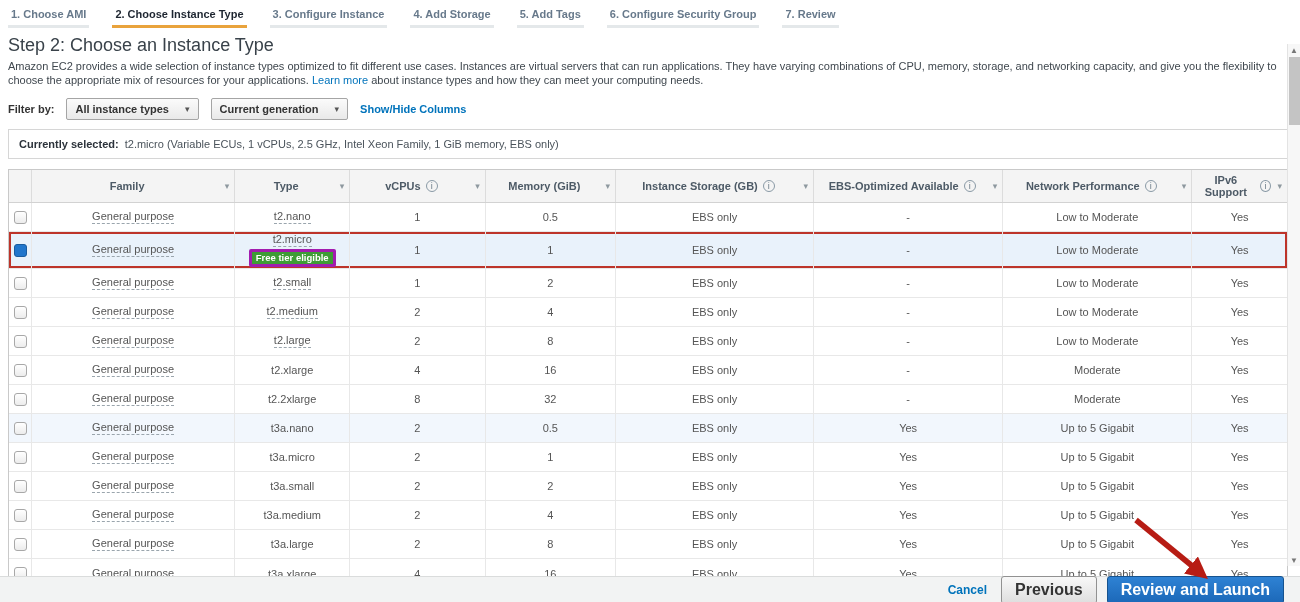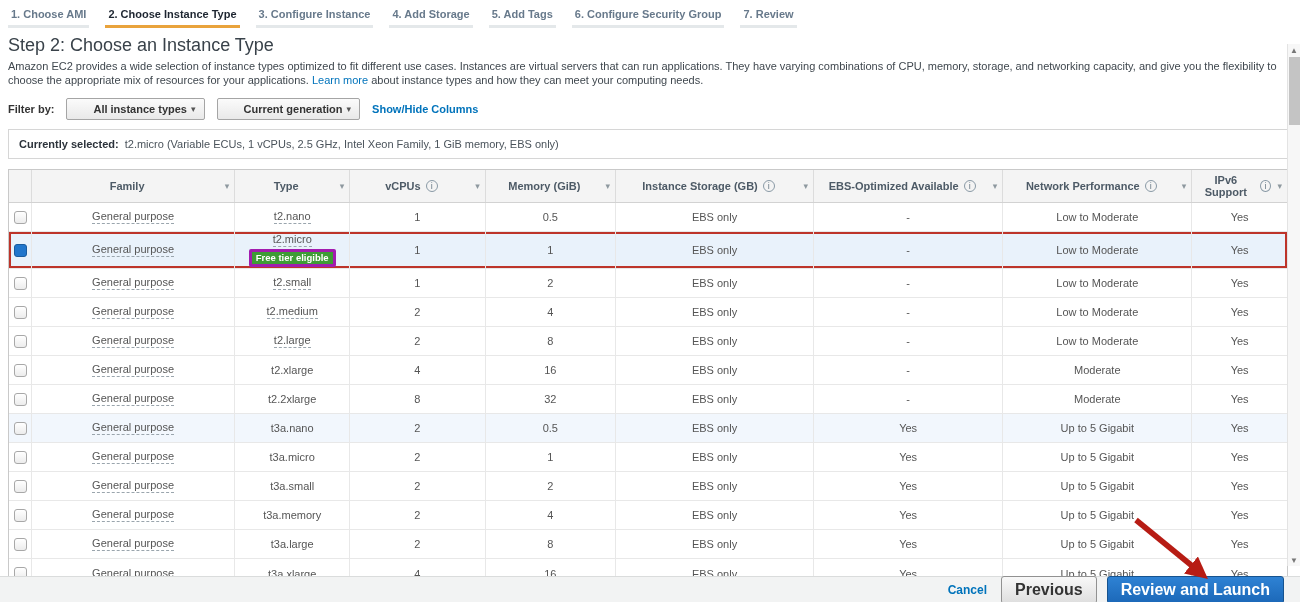--- a/index.html
+++ b/index.html
@@ -3,35 +3,35 @@
 <meta charset="utf-8">
 <style>
   * { margin:0; padding:0; box-sizing:border-box; }
   html,body { width:1300px; height:602px; }
   body {
     position:relative; overflow:hidden; background:#fff;
     font-family:"Liberation Sans","DejaVu Sans",sans-serif;
     font-size:11px; color:#444;
   }
   
-  .tabs { display:flex; gap:16px; padding:6px 9px 0 8px; }
+  .tabs { display:flex; gap:23px; padding:6px 9px 0 8px; }
   .tab { font-weight:700; font-size:11px; color:#67798b; padding:2px 3px 5px;
          border-bottom:3px solid #e4e8ea; cursor:pointer; white-space:nowrap; }
   .tab.active { color:#1d2530; border-bottom-color:#e9a33c; }
   
   .page-title { font-size:18px; font-weight:400; color:#39424a; margin:7px 0 3px 8px; }
   .desc { margin:0 14px 0 8px; line-height:14px; color:#3f474e; }
   .link { color:#0073bb; cursor:pointer; font-weight:400; }
   .link.bold { font-weight:700; }
   
   .filter-bar { display:flex; align-items:center; gap:12px; margin:11px 8px 9px; }
   .filter-label { font-weight:700; color:#333; }
-  .dropdown { display:inline-flex; align-items:center; gap:4px;
+  .dropdown { display:inline-flex; align-items:center; gap:16px;
     background:linear-gradient(#fbfbfb,#e9e9e9); border:1px solid #a5a5a5; border-radius:2px;
-    padding:4px 8px 4px 26px; font-weight:700; color:#333; cursor:pointer; }
+    padding:4px 8px 4px 8px; font-weight:700; color:#333; cursor:pointer; }
   .chevron-down { font-size:9px; color:#555; }
   
   .selected-box { border:1px solid #d6d6d6; margin:0 12px 10px 8px; padding:8px 10px; color:#4a535b; }
   .selected-box b { color:#2b323a; margin-right:3px; }
   
   .itable { border:1px solid #c9c9c9; margin:0 12px 0 8px; background:#fff; }
   .thead { display:flex; background:#f4f4f4; border-bottom:1px solid #d2d2d2; }
   .th { position:relative; display:flex; align-items:center; justify-content:center; gap:5px;
         min-height:25px; padding:4px 16px 4px 4px; font-weight:700; color:#4d5a66;
         border-right:1px solid #dcdcdc; cursor:pointer; text-align:center; }
@@ -449,21 +449,21 @@
         </div>
       </div>
       <div class="row">
         <div class="td c0">
           <span class="checkbox"></span>
         </div>
         <div class="td c1">
           <span class="dashed">General purpose</span>
         </div>
         <div class="td c2">
-          <span class="">t3a.memory</span>
+          <span class="">t3a.medium</span>
         </div>
         <div class="td c3">
           <span>2</span>
         </div>
         <div class="td c4">
           <span>4</span>
         </div>
         <div class="td c5">
           <span>EBS only</span>
         </div>

